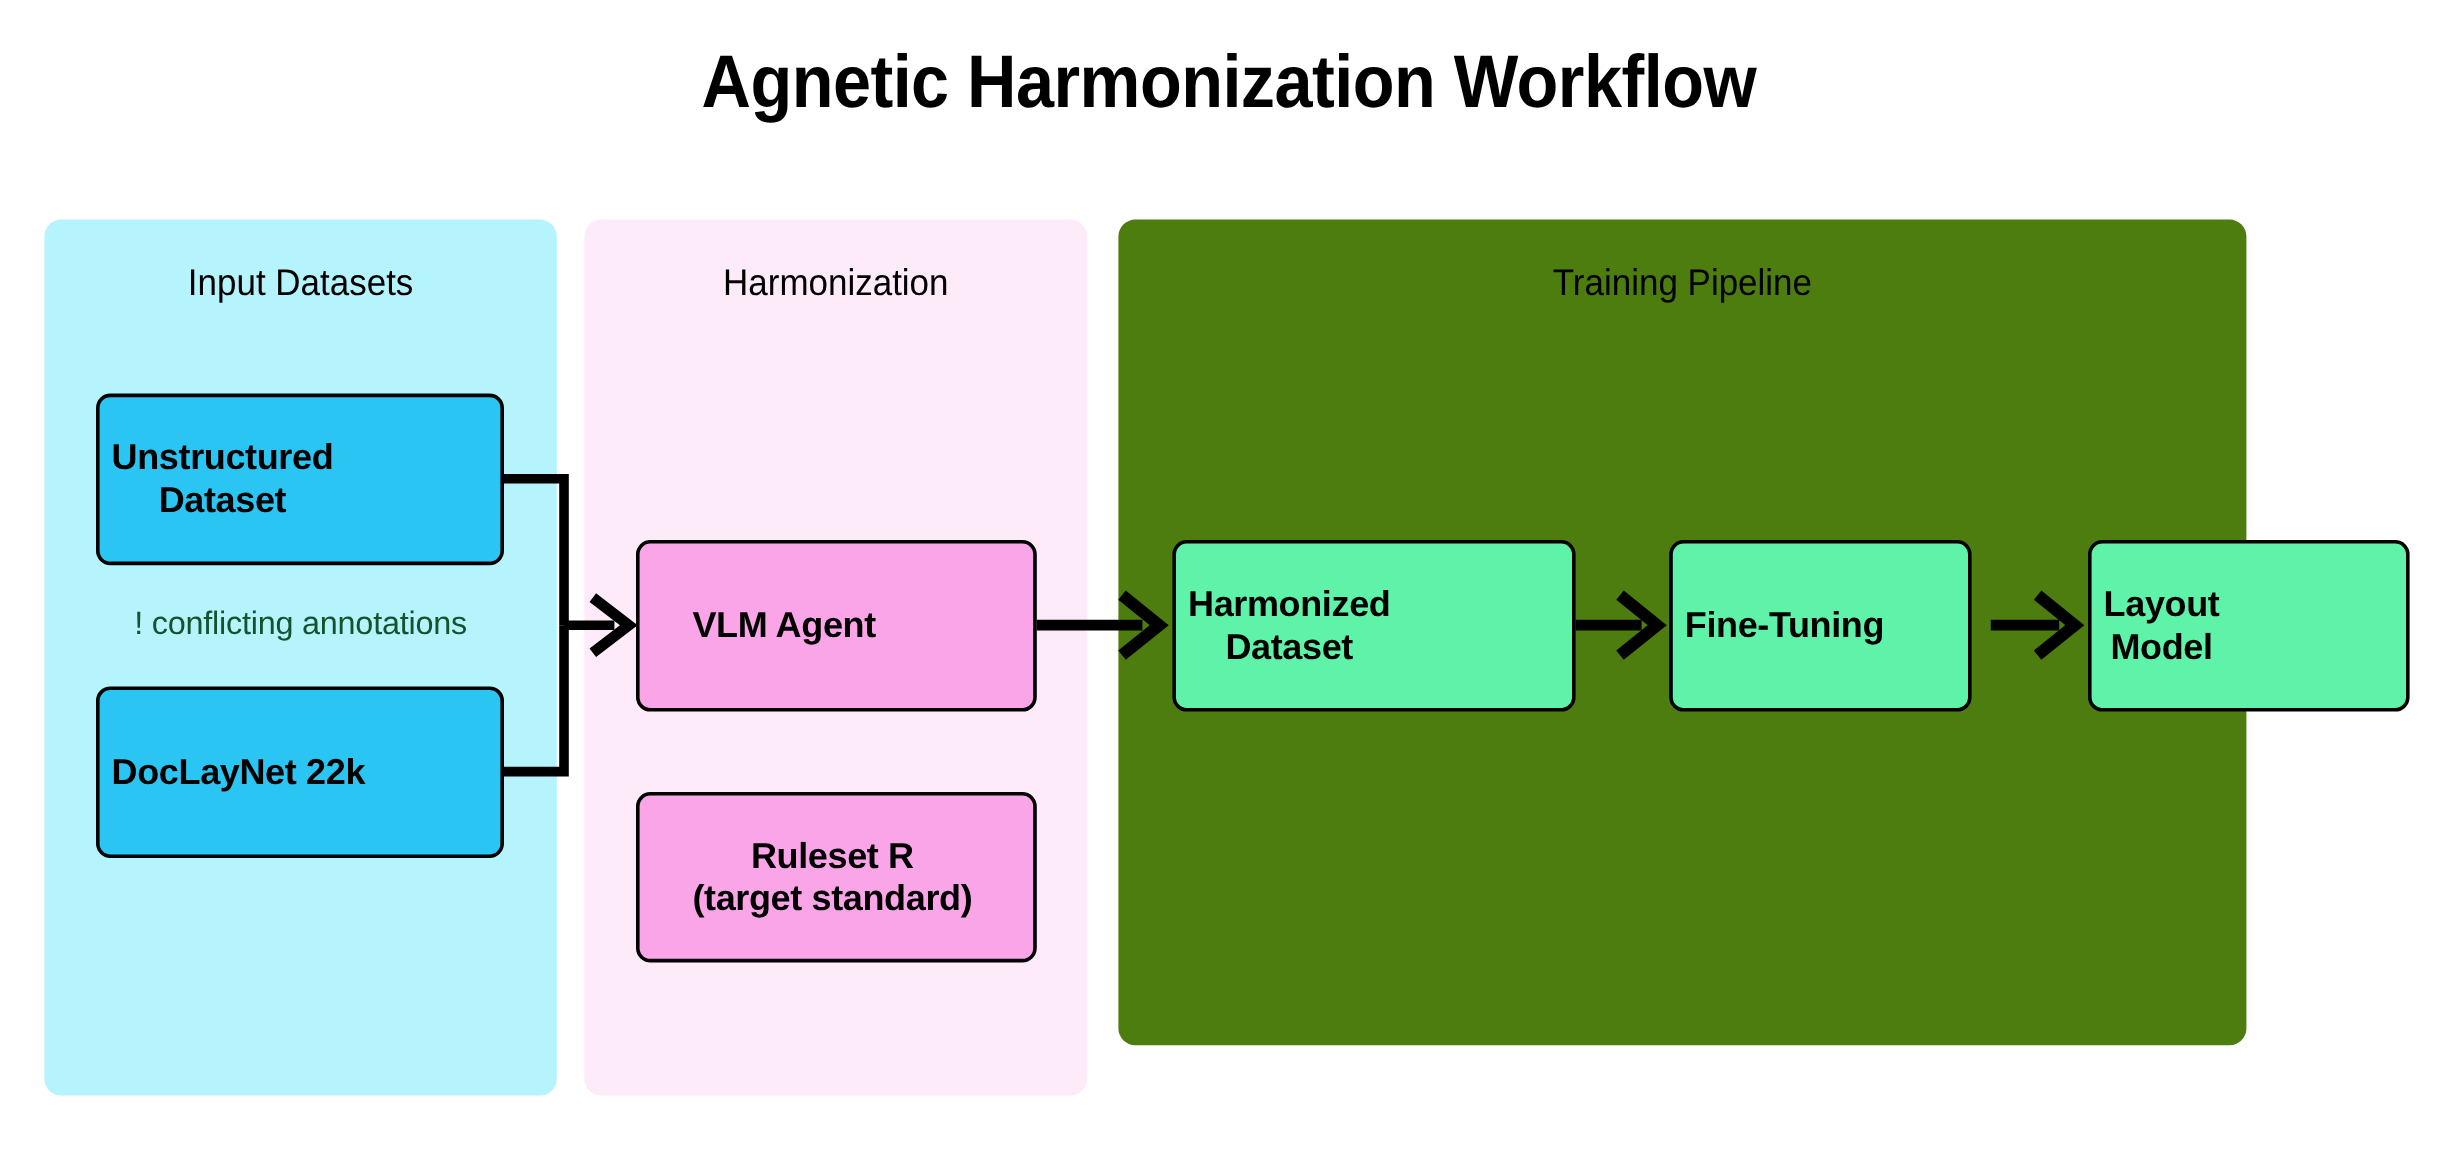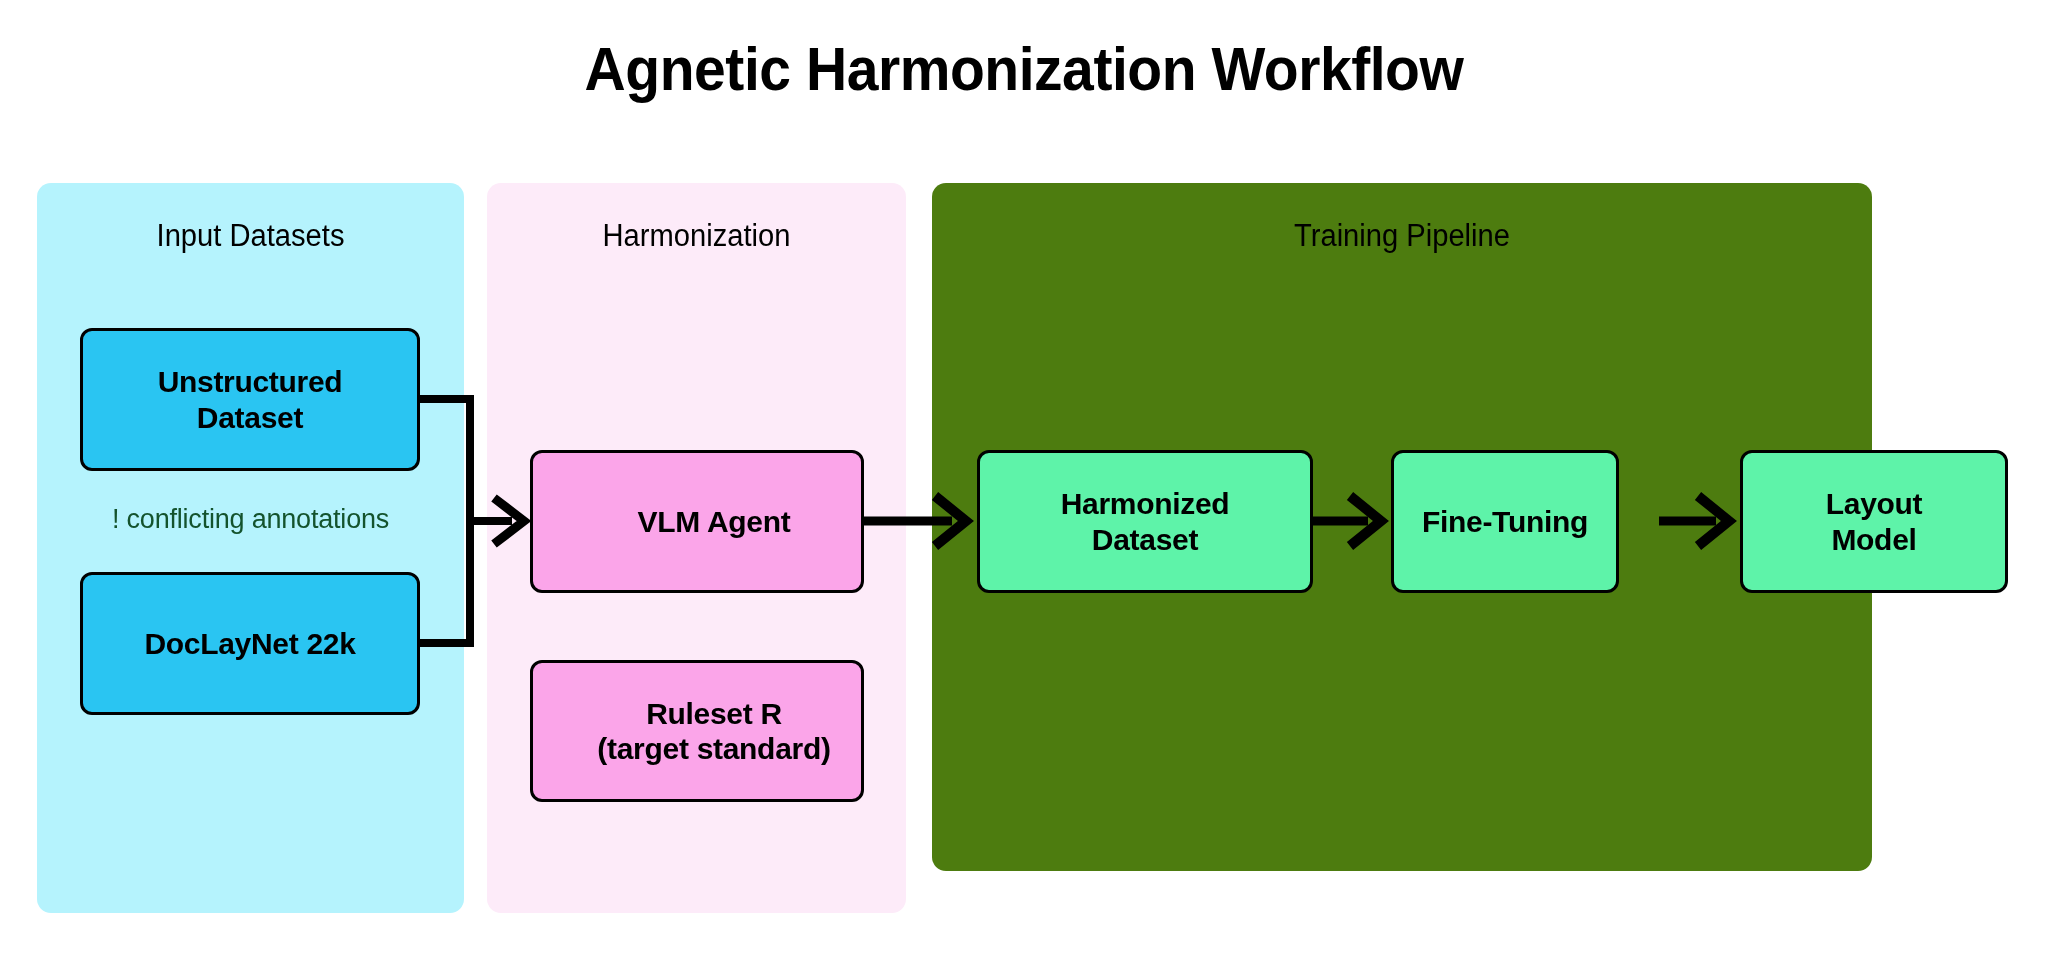--- a/index.html
+++ b/index.html
@@ -76,39 +76,38 @@
   }
 
   
   .node {
     position: absolute;
     box-sizing: border-box;
     border: 3px solid #000000;
     border-radius: 12px;
     display: flex;
     align-items: center;
-    justify-content: center;
     text-align: center;
     font-size: 30px;
     font-weight: 700;
     line-height: 1.18;
     letter-spacing: -0.3px;
     padding: 4px 10px;
     z-index: 5;
   }
   .node.blue  { background: #2ac5f2; }
   .node.pink  { background: #fba5e9; padding-left: 44px; }
   .node.green { background: #5ef3a9; }
 
   #node-unstructured   { left: 80px;  top: 328px; width: 340px; height: 143px; }
   #node-doclaynet      { left: 80px;  top: 572px; width: 340px; height: 143px; }
   #node-vlm-agent      { left: 530px; top: 450px; width: 334px; height: 143px; }
   #node-ruleset        { left: 530px; top: 660px; width: 334px; height: 142px; }
   #node-harmonized     { left: 977px; top: 450px; width: 336px; height: 143px; }
-  #node-finetuning     { left: 1391px;top: 450px; width: 228px; height: 143px; }
+  #node-finetuning     { left: 1391px;top: 450px; width: 252px; height: 143px; }
   #node-layout-model   { left: 1740px;top: 450px; width: 268px; height: 143px; }
 
   
   #conflict-note {
     position: absolute;
     left: 37px;
     top: 504px;
     width: 427px;
     text-align: center;
     font-size: 27px;

